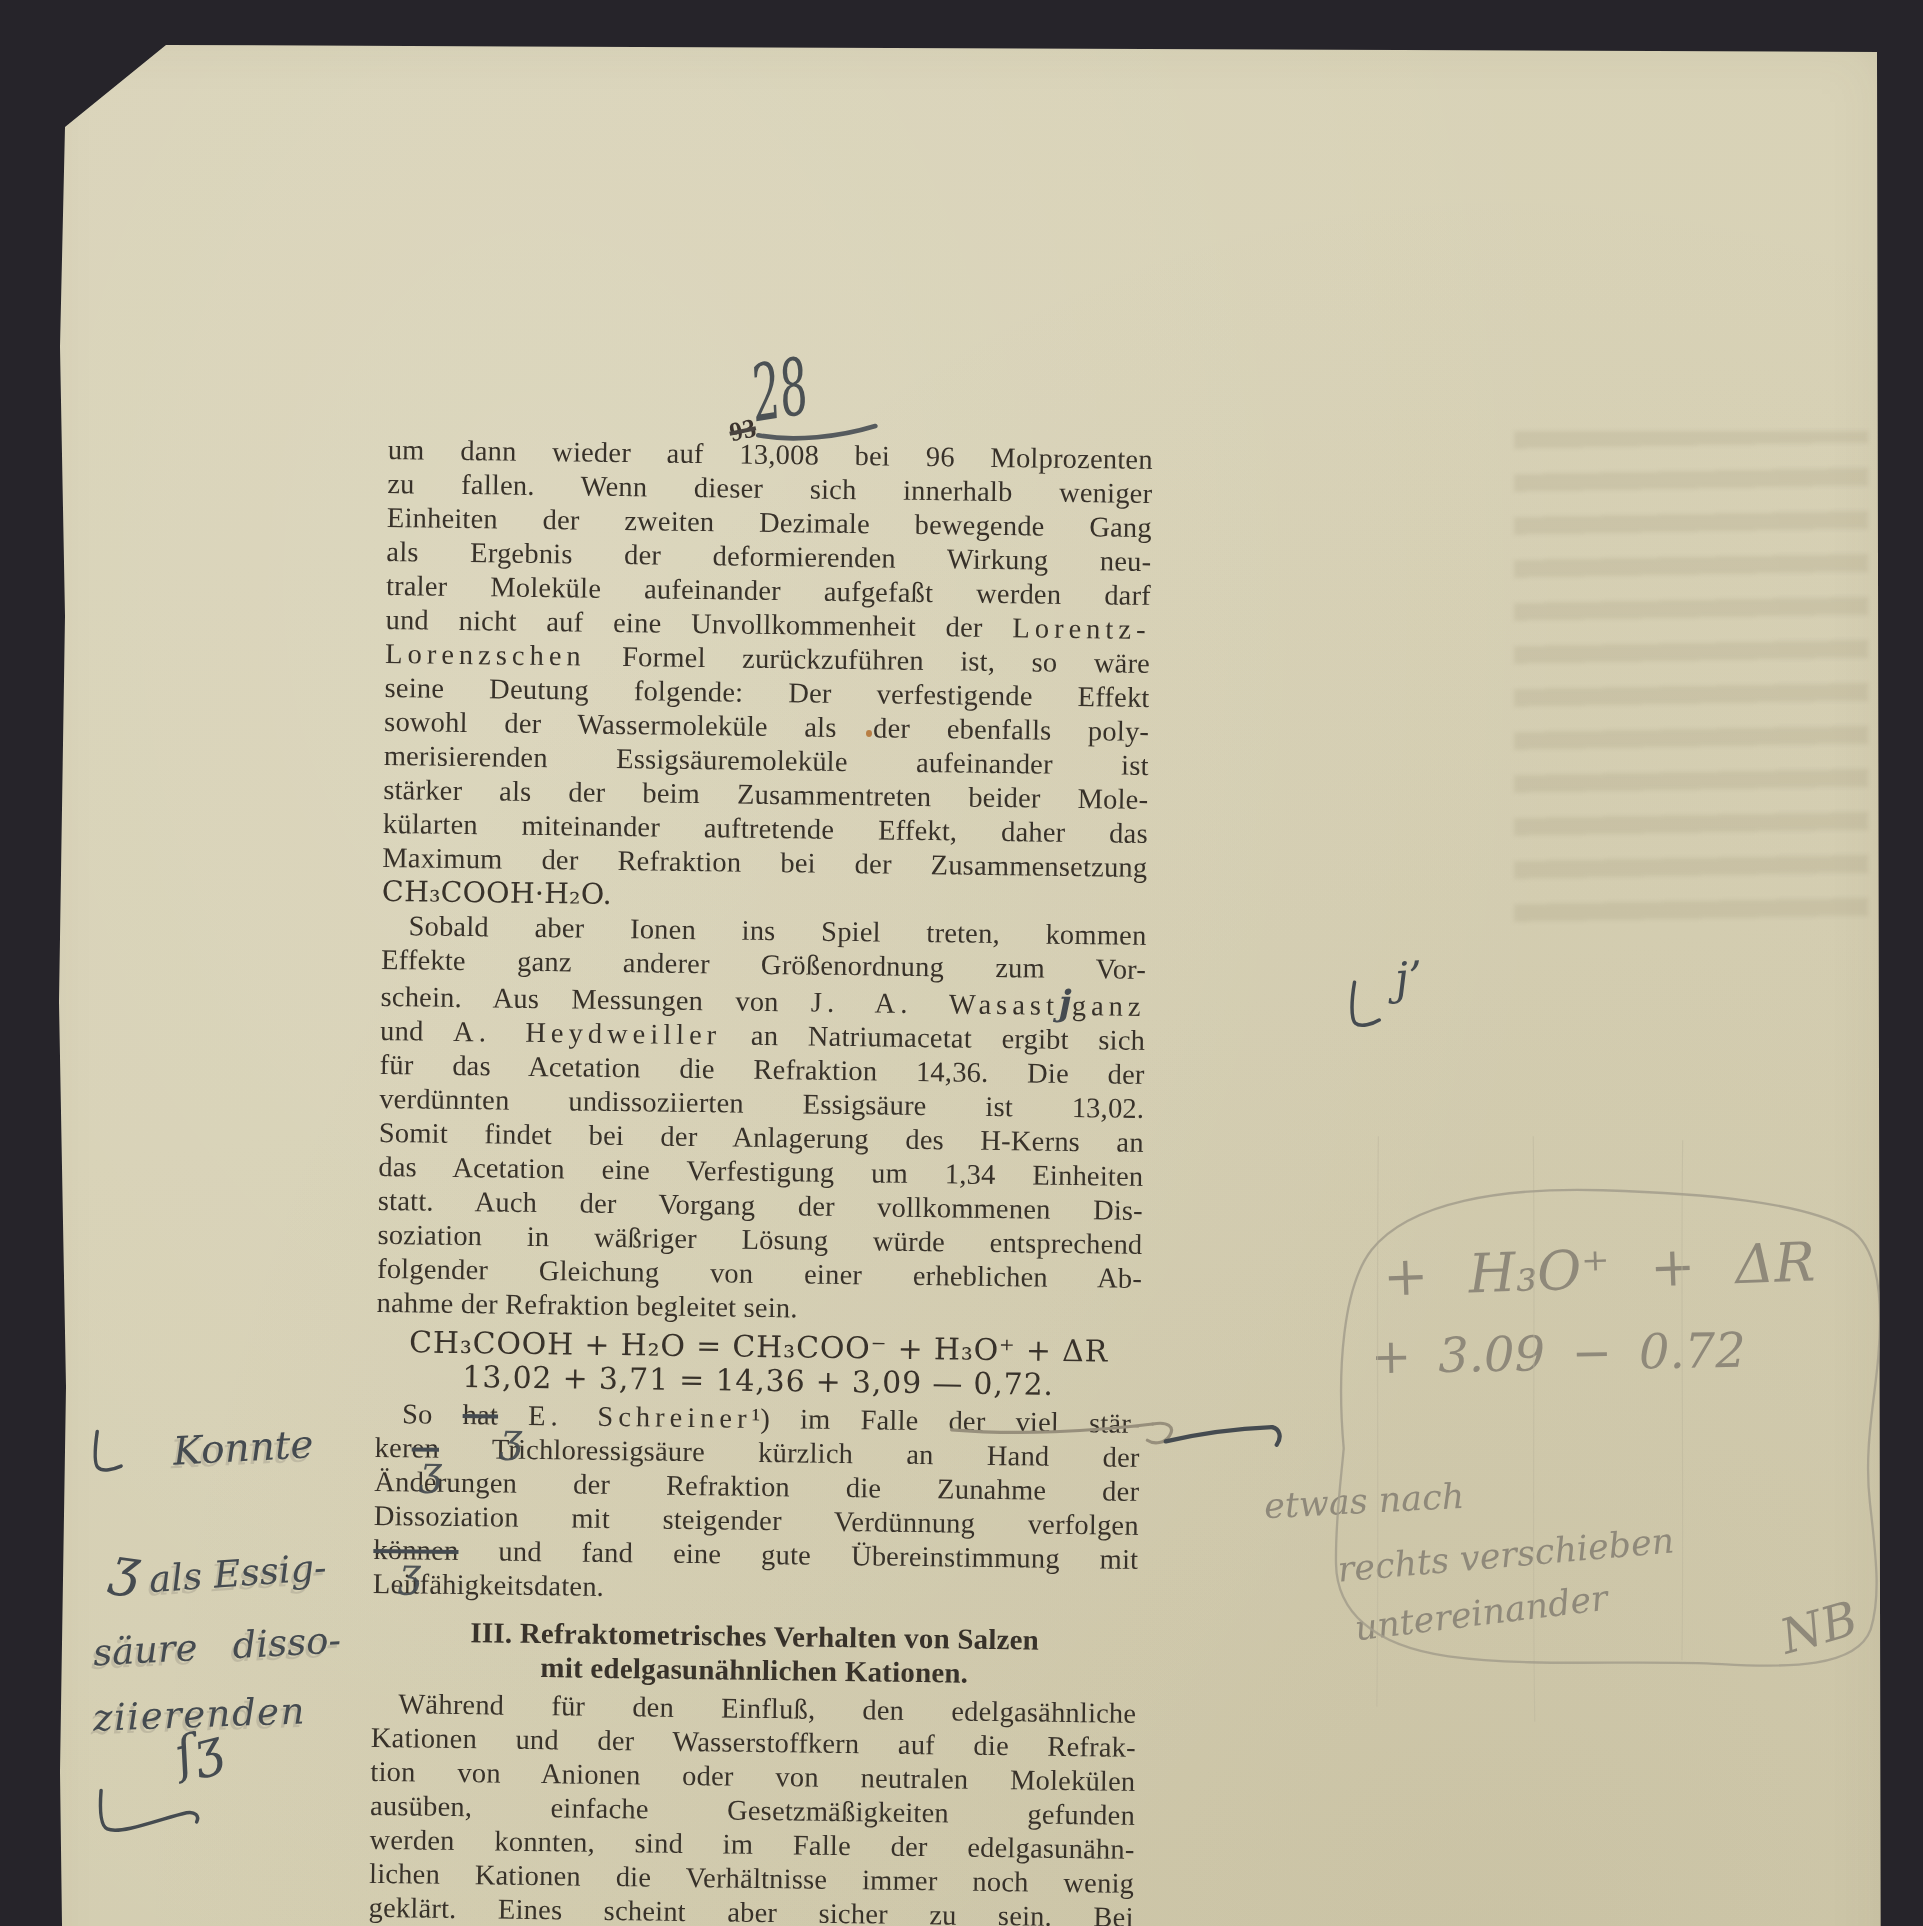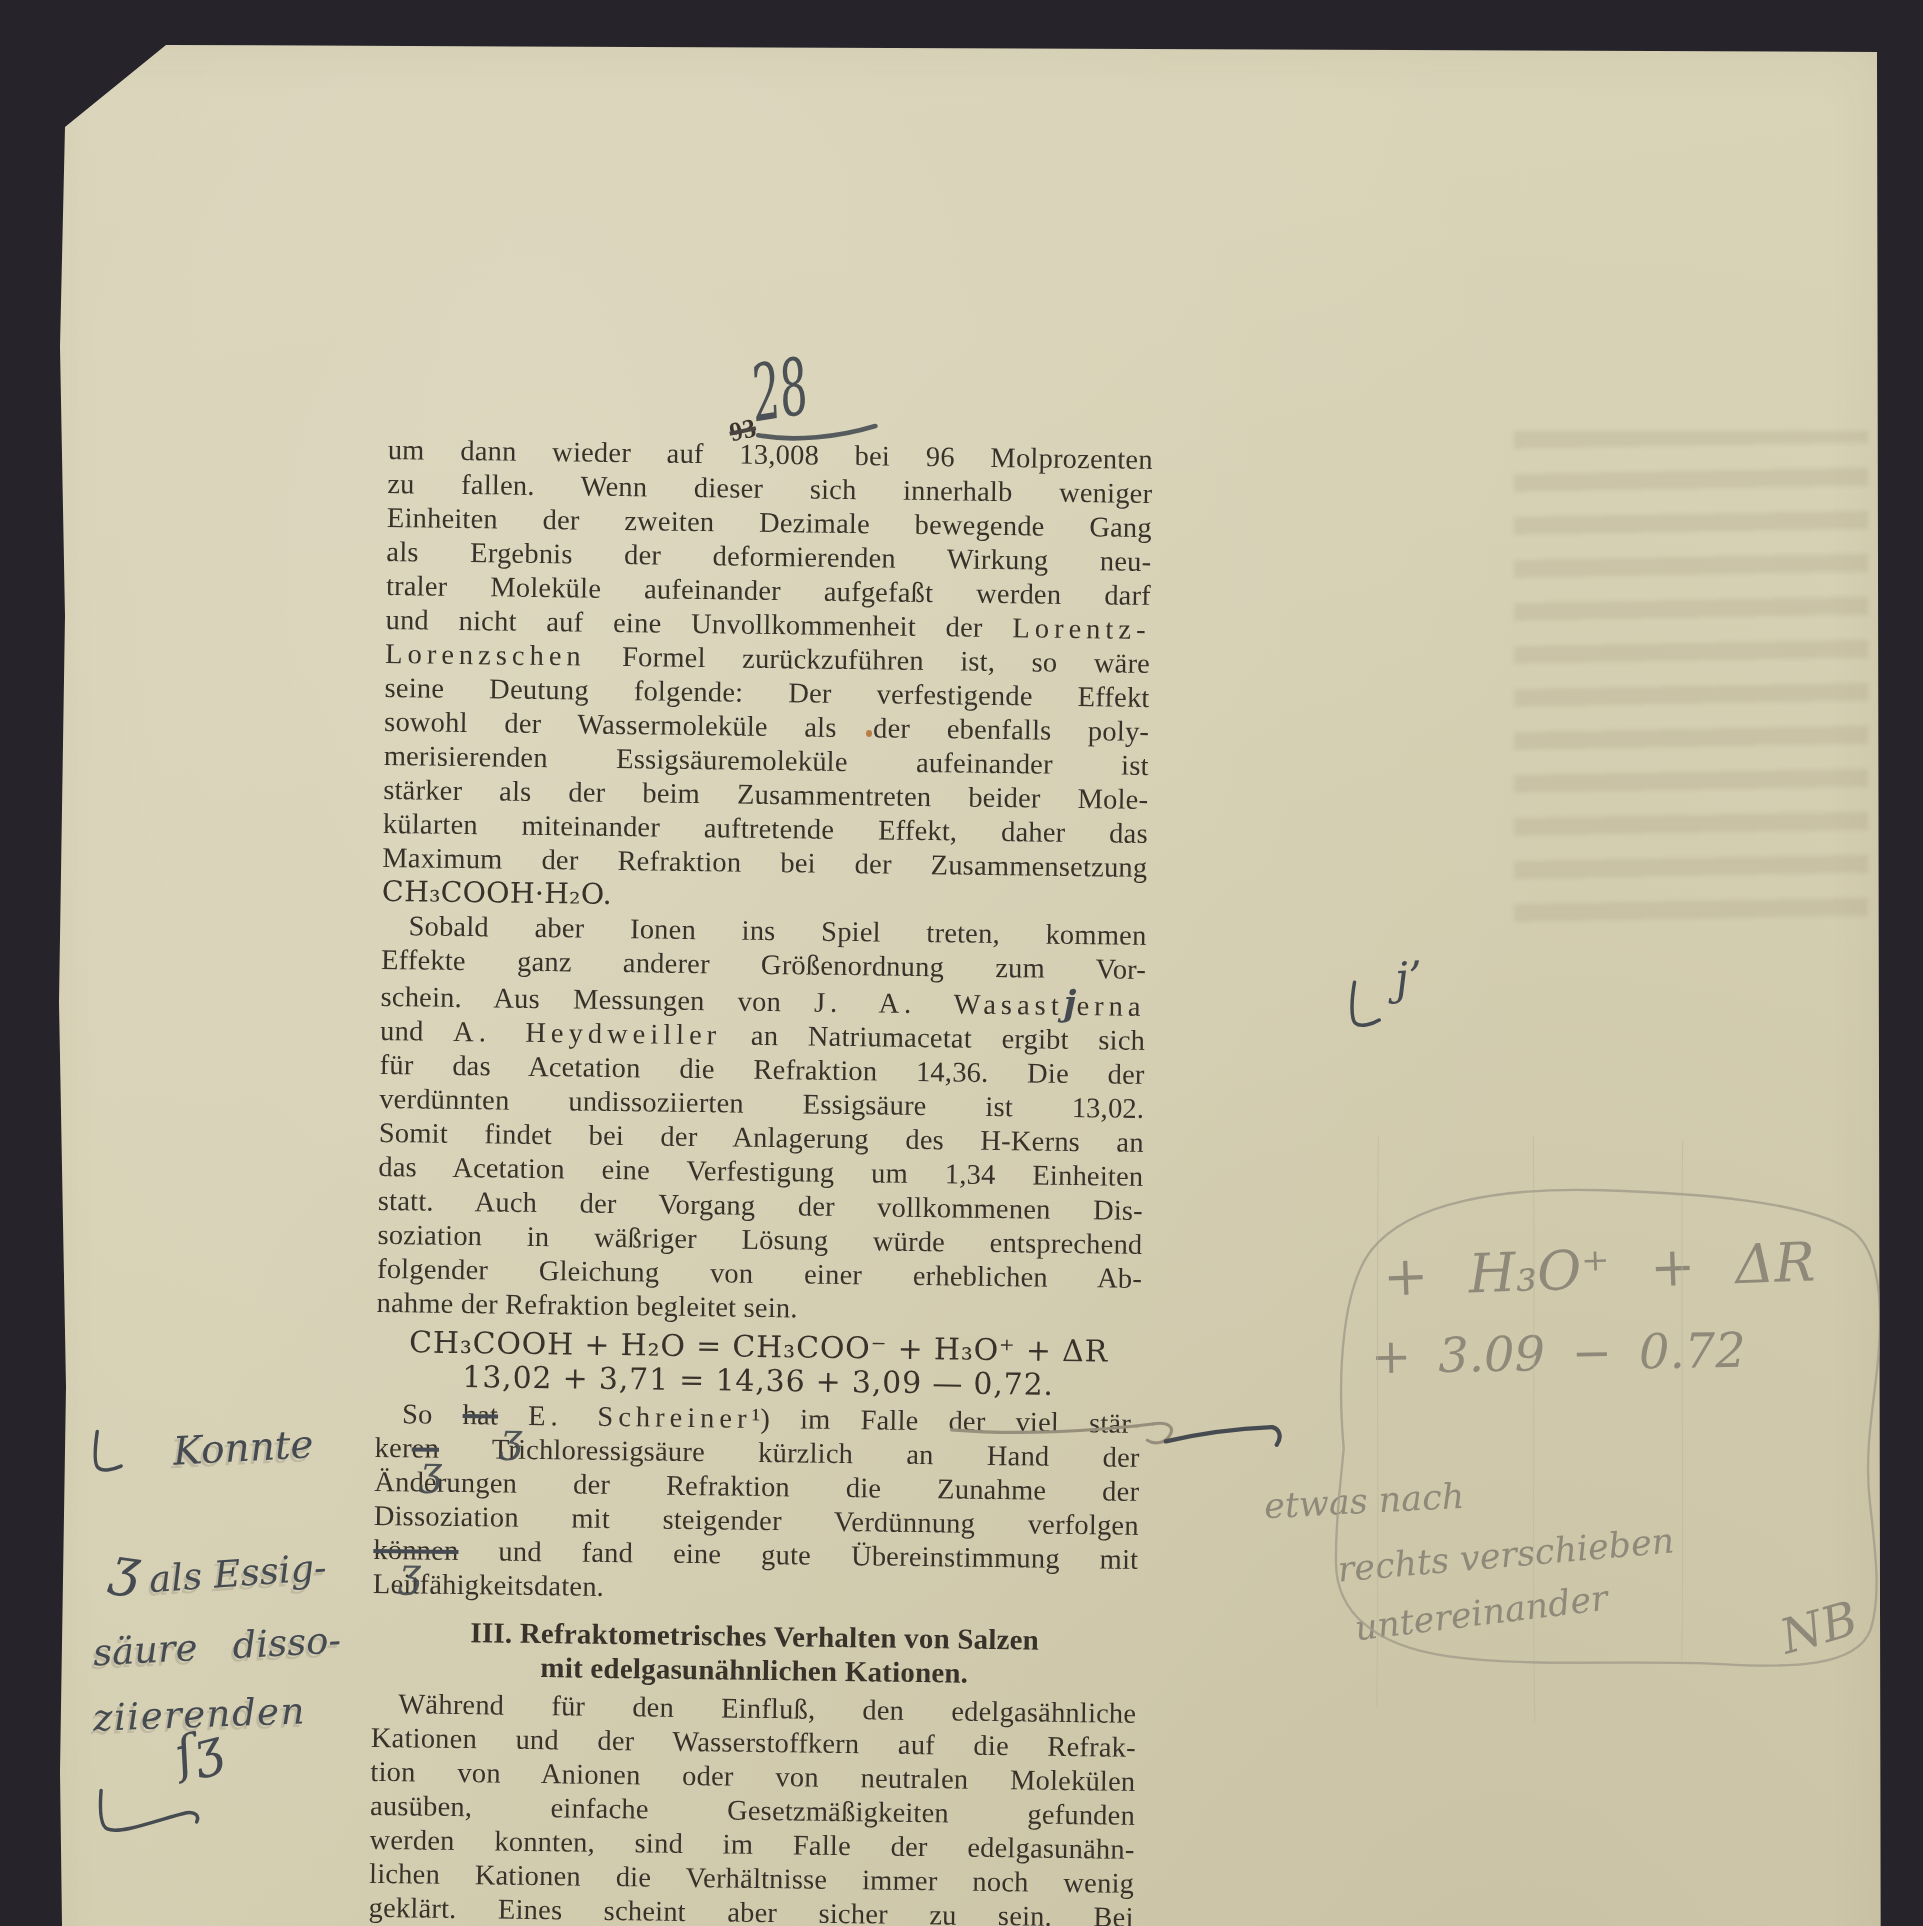--- a/index.html
+++ b/index.html
@@ -84,21 +84,21 @@
         <div class="tline"><span class="sp">Lorenzschen</span><span> Formel zurückzuführen ist, so wäre</span></div>
         <div class="tline">seine Deutung folgende: Der verfestigende Effekt</div>
         <div class="tline">sowohl der Wassermoleküle als der ebenfalls poly-</div>
         <div class="tline">merisierenden Essigsäuremoleküle aufeinander ist</div>
         <div class="tline">stärker als der beim Zusammentreten beider Mole-</div>
         <div class="tline">külarten miteinander auftretende Effekt, daher das</div>
         <div class="tline">Maximum der Refraktion bei der Zusammensetzung</div>
         <div class="tline nj chem">CH₃COOH·H₂O.</div>
         <div class="tline ind">Sobald aber Ionen ins Spiel treten, kommen</div>
         <div class="tline">Effekte ganz anderer Größenordnung zum Vor-</div>
-        <div class="tline"><span>schein. Aus Messungen von </span><span class="sp">J. A. Wasast</span><span class="ins-j">j</span><span class="sp">erna</span></div>
+        <div class="tline"><span>schein. Aus Messungen von </span><span class="sp">J. A. Wasast</span><span class="ins-j">j</span><span class="sp">ganz</span></div>
         <div class="tline"><span>und </span><span class="sp">A. Heydweiller</span><span> an Natriumacetat ergibt sich</span></div>
         <div class="tline">für das Acetation die Refraktion 14,36. Die der</div>
         <div class="tline">verdünnten undissoziierten Essigsäure ist 13,02.</div>
         <div class="tline">Somit findet bei der Anlagerung des H-Kerns an</div>
         <div class="tline">das Acetation eine Verfestigung um 1,34 Einheiten</div>
         <div class="tline">statt. Auch der Vorgang der vollkommenen Dis-</div>
         <div class="tline">soziation in wäßriger Lösung würde entsprechend</div>
         <div class="tline">folgender Gleichung von einer erheblichen Ab-</div>
         <div class="tline nj">nahme der Refraktion begleitet sein.</div>
         <div class="tline eq eq1">CH₃COOH + H₂O = CH₃COO⁻ + H₃O⁺ + ΔR</div>

